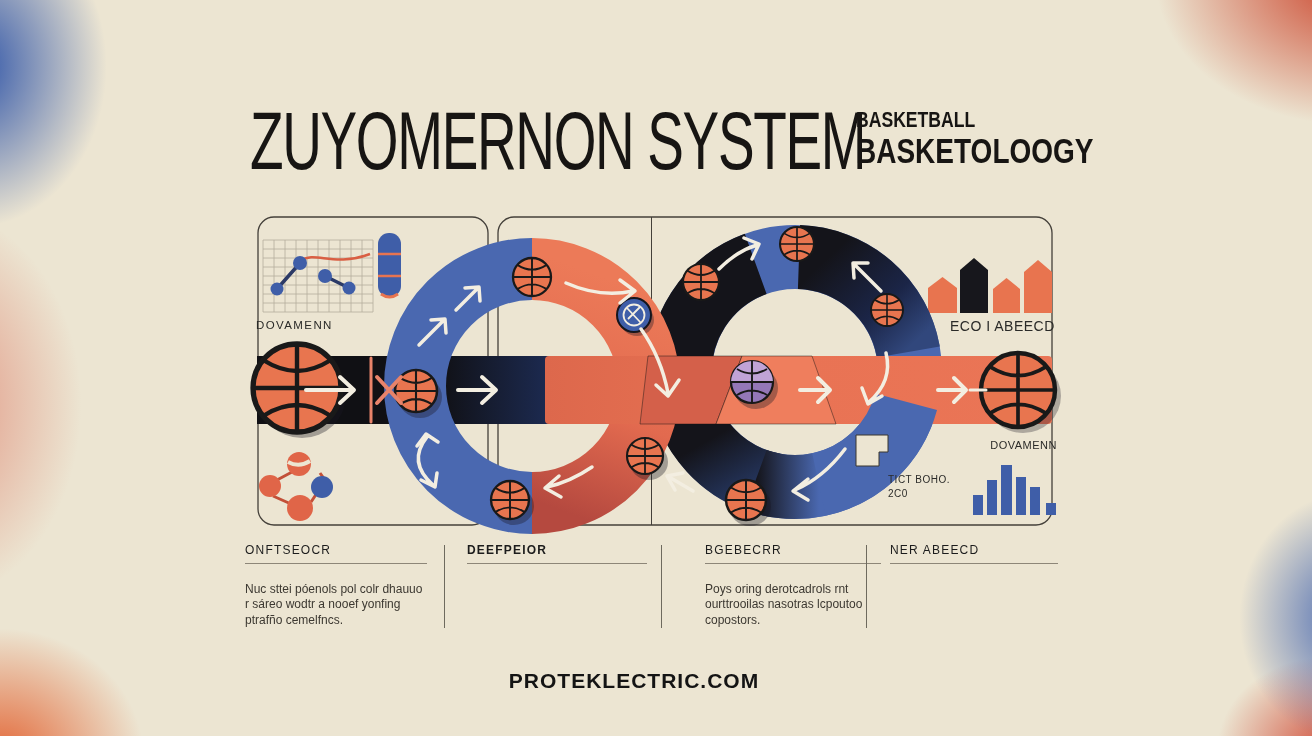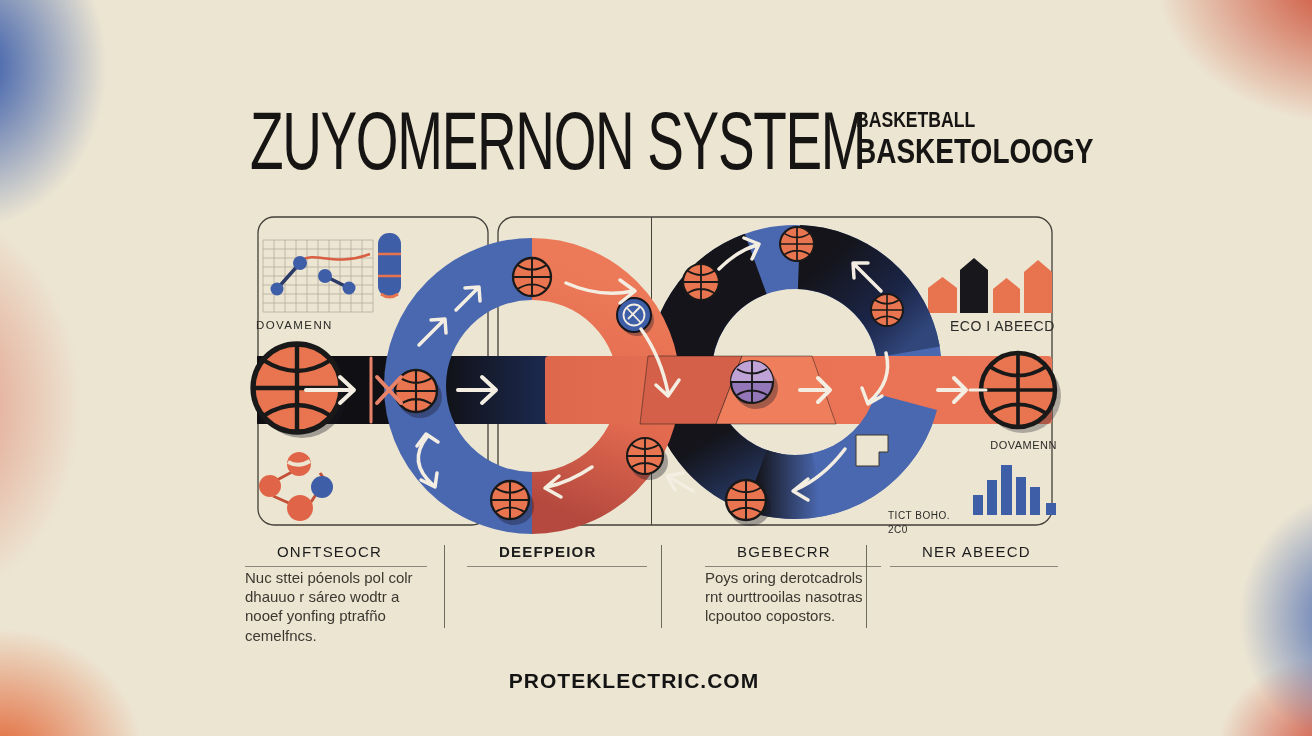--- a/index.html
+++ b/index.html
@@ -18,23 +18,23 @@
   .abs{position:absolute;}
   .condensed{display:inline-block;transform-origin:0 0;white-space:nowrap;}
   .title{left:250px;top:100px;font-size:82px;font-weight:400;letter-spacing:-2px;
          line-height:1;color:#171513;}
   .title .condensed{transform:scaleX(.67);}
   .sub1{left:856px;top:109px;font-size:22px;font-weight:800;color:#171513;line-height:1;}
   .sub2{left:856px;top:133px;font-size:35px;font-weight:800;color:#171513;line-height:1;}
   .sub1 .condensed,.sub2 .condensed{transform:scaleX(.8);}
   .small-label{color:#2a2a28;letter-spacing:1.4px;font-size:11.5px;}
   .col{position:absolute;top:543px;}
-  .col .heading{font-size:15px;letter-spacing:1.2px;color:#1c1c1c;margin-left:32px;}
+  .col .heading{font-size:12px;letter-spacing:1.2px;color:#1c1c1c;}
   .col .rule{margin-top:6px;border-top:1px solid #8d8678;width:100%;height:0;}
-  .col .body{margin-top:1px;font-size:15px;color:#3c3831;line-height:1.28;}
+  .col .body{margin-top:18px;font-size:12px;color:#3c3831;line-height:1.28;}
   .vdiv{position:absolute;top:545px;height:83px;width:1px;background:#6e6a5e;}
   .footer{left:0;width:1268px;top:669px;text-align:center;font-size:21px;
           font-weight:bold;letter-spacing:1px;color:#141414;}
   .note{left:888px;top:473px;font-size:10px;line-height:1.35;color:#2a2a28;letter-spacing:.5px;}
   svg{position:absolute;left:0;top:0;}
 </style>
 </head>
 <body>
 
 <div class="canvas">
@@ -215,21 +215,21 @@
     <span class="condensed">BASKETBALL</span>
   </div>
   <div class="abs sub2">
     <span class="condensed">BASKETOLOOGY</span>
   </div>
 
   <div class="abs small-label" style="left:256px;top:319px;">DOVAMENN</div>
   <div class="abs small-label" style="left:950px;top:318px;width:105px;text-align:left;font-size:14px;letter-spacing:.5px;">ECO I ABEECD</div>
   <div class="abs small-label" style="left:955px;top:439px;width:102px;text-align:right;font-size:11px;letter-spacing:.5px;">DOVAMENN</div>
   <div class="abs note">
-    <span style="display:block;margin-top:36px;">TICT BOHO.</span>
+    <span style="display:block;">TICT BOHO.</span>
     <span style="display:block;">2C0</span>
   </div>
 
   <div class="col" style="left:245px;width:182px;">
     <div class="heading">ONFTSEOCR</div>
     <div class="rule"></div>
     <div class="body">Nuc sttei póenols pol colr dhauuo r sáreo wodtr a nooef yonfing ptrafño cemelfncs.</div>
   </div>
   <div class="vdiv" style="left:444px;"></div>
   <div class="col" style="left:467px;width:180px;font-weight:bold;">

